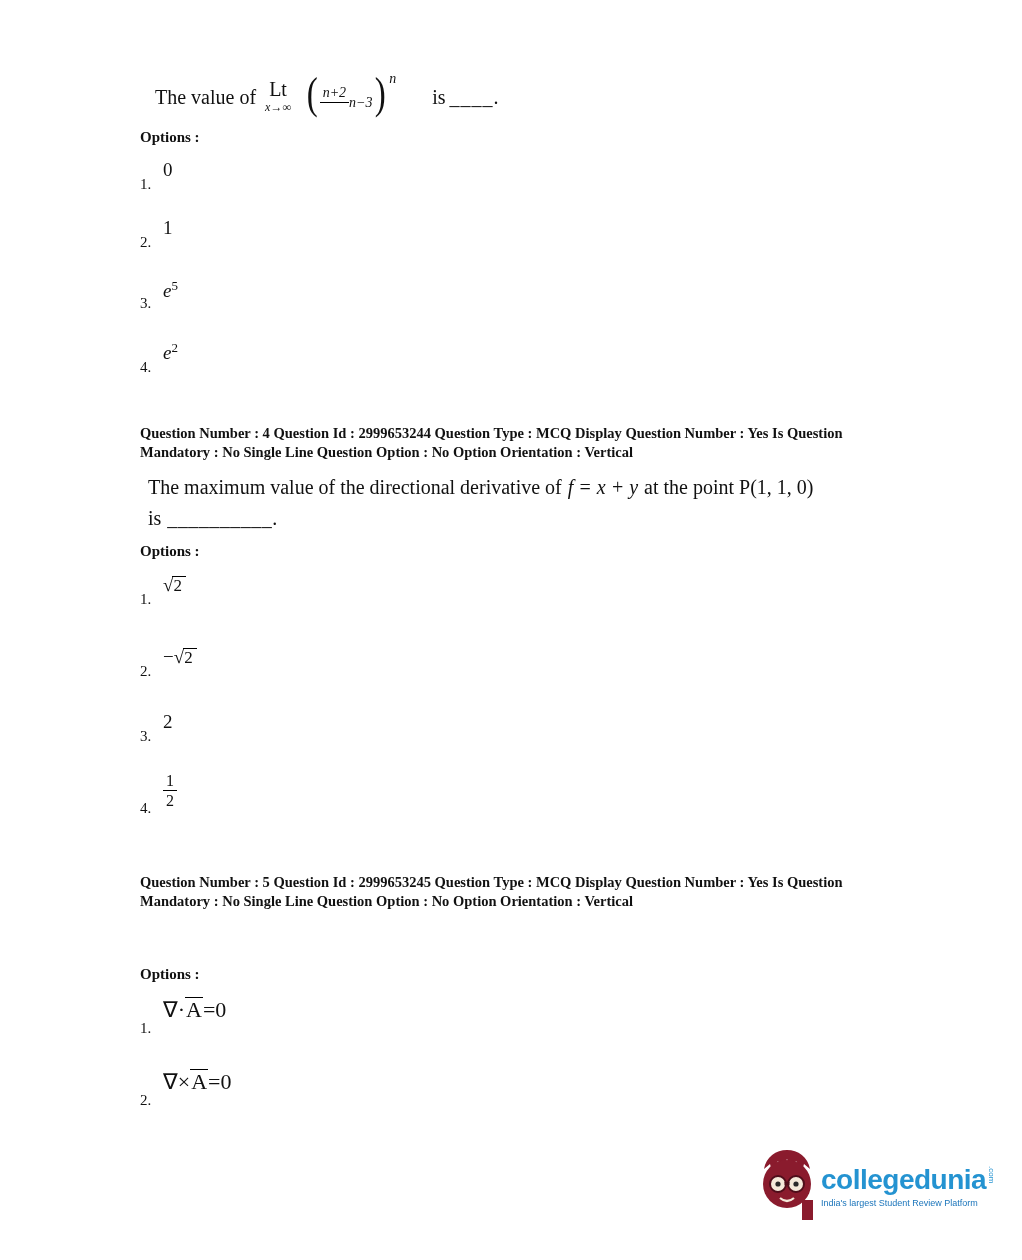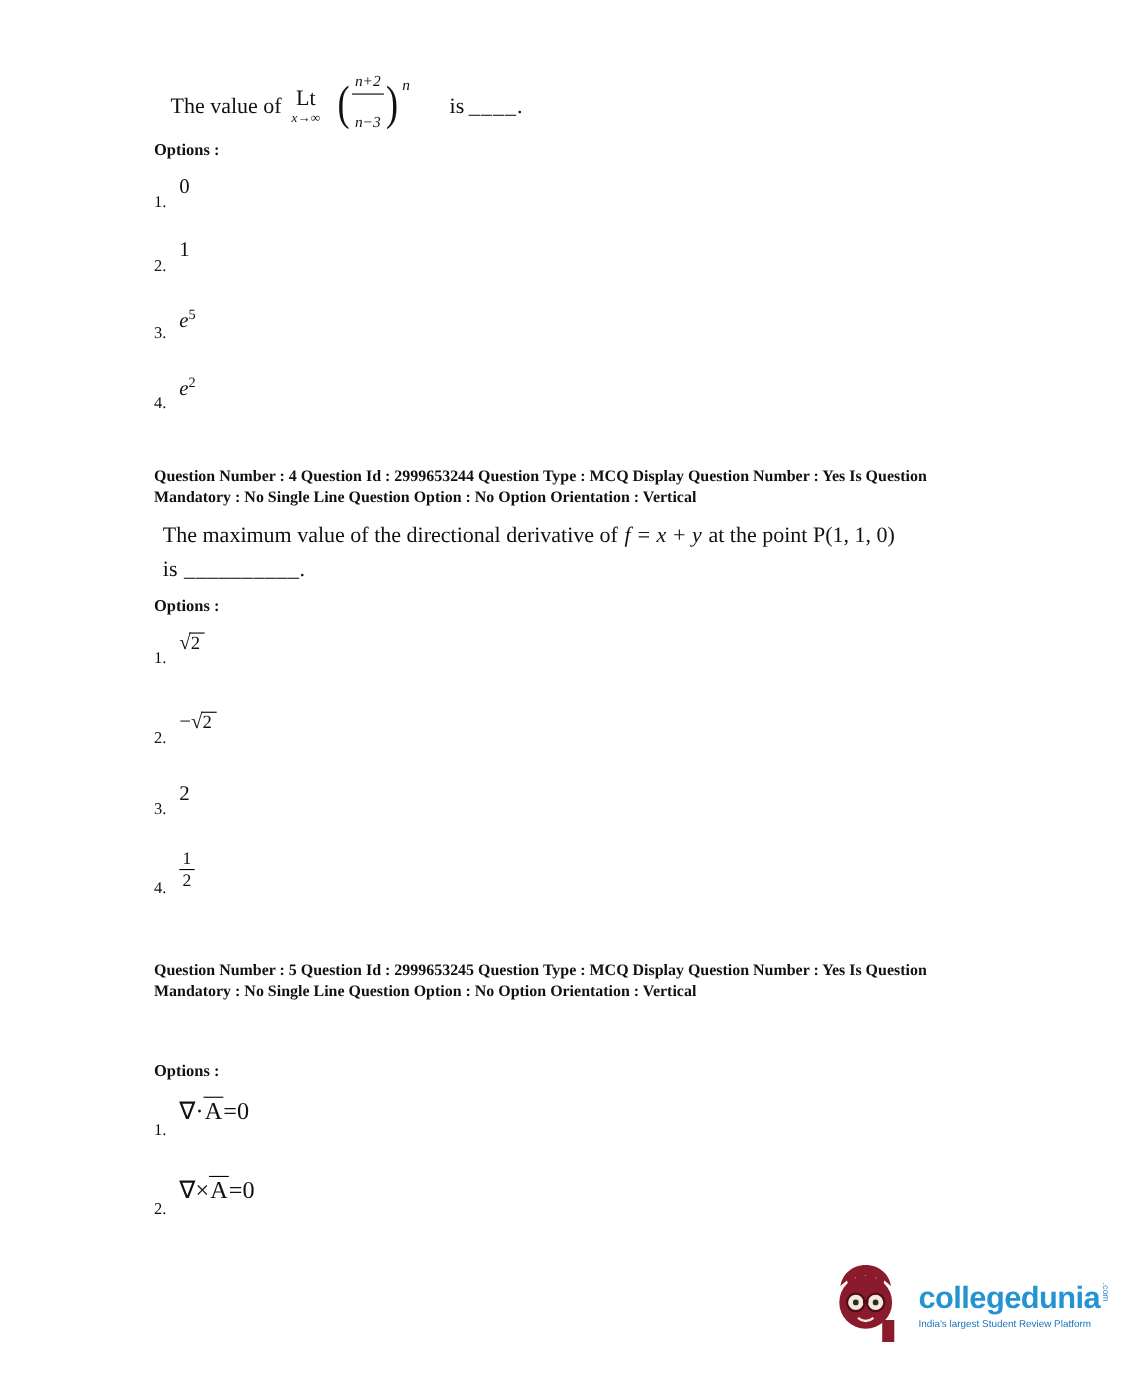--- a/index.html
+++ b/index.html
@@ -16,21 +16,21 @@
 
   
   .q3-question {
     position:absolute; left:155px; top:68px; height:58px;
     display:flex; align-items:center; font-size:20px;
   }
   .limit { display:inline-flex; flex-direction:column; align-items:center; margin:0 14px 0 9px;text-align:center; }
   .limit .lt { font-size:20px; line-height:1; }
   .limit .limsub { font-size:12px; font-style:italic; margin-top:1px; }
   .bigparen { font-size:44px; font-weight:300; line-height:1; transform:scaleX(.75) translateY(-3px); }
-  .frac { display:inline-flex; flex-direction:column; align-items:center; font-style:italic;
+  .frac { display:inline-flex; flex-direction:row; align-items:center; font-style:italic;
           font-size:14px; line-height:1.2; transform:translateY(-3px); }
   .frac .fnum { border-bottom:1px solid #000; padding:0 3px 1px 3px; }
   .frac .fden { padding-top:18px; }
   .expn { font-style:italic; font-size:14px; transform:translateY(-18px); margin-left:2px; }
   .is-word { margin-left:36px; }
   .blank { margin-left:4px; letter-spacing:1px; }
 
   
   .opt-label { position:absolute; left:140px; font-weight:bold; font-size:15px; }
   .ol-q3 { top:129px; } .ol-q4 { top:543px; } .ol-q5 { top:966px; }
@@ -74,21 +74,21 @@
   .q4-question .qline > span { margin-right:6px; }
   .formula { font-style:italic; }
   .blankline { letter-spacing:0.5px; }
 
   .q5-question { position:absolute; left:160px; top:928px; font-size:20px; white-space:nowrap; }
   .q5-question > span { margin-right:7px; }
   .q5-question .vec { font-size:18px; }
 
   
   .logo { position:absolute; left:758px; top:1148px; display:flex; align-items:flex-start; }
-  .logo-text { margin-left:19px; margin-top:18px; font-family:"Liberation Sans", sans-serif; }
+  .logo-text { margin-left:5px; margin-top:18px; font-family:"Liberation Sans", sans-serif; }
   .brand-row { display:flex; align-items:flex-start; }
   .brand { font-weight:bold; font-size:28px; color:#2493d1; letter-spacing:-0.5px; line-height:1; }
   .brand-com { writing-mode:vertical-rl; font-size:8px; color:#2493d1; margin-left:1px; line-height:1; }
   .tagline { font-size:9px; color:#1b75bb; margin-top:4px; }
 </style>
 </head>
 <body>
 
 <div class="page">
 

